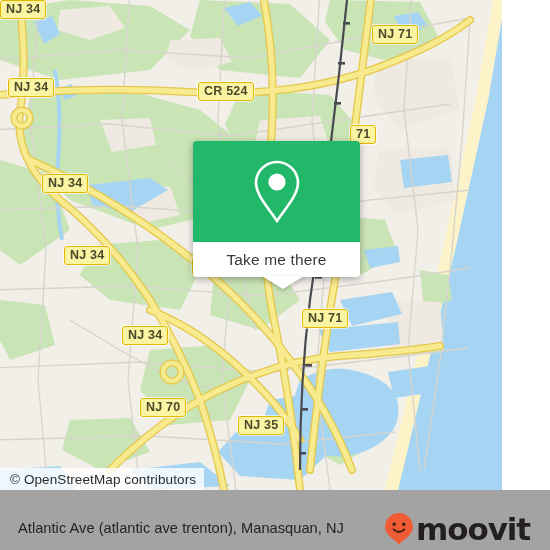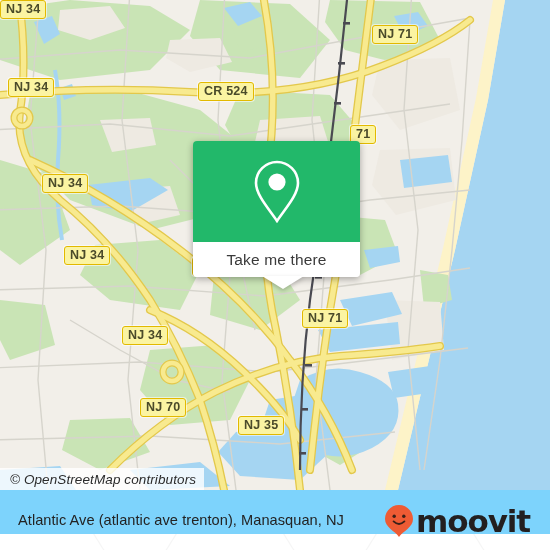--- a/index.html
+++ b/index.html
@@ -13,42 +13,41 @@
     height: 550px;
     overflow: hidden;
     font-family: "Liberation Sans", sans-serif;
     background: #ffffff;
   }
 
   
   #map {
     position: absolute;
     left: 0; top: 0;
-    width: 550px;
+    width: 502px;
     height: 490px;
     overflow: hidden;
     background: #f2efe9;
   }
   #map svg { display: block; }
 
   
   #attribution {
     position: absolute;
     left: 0;
     top: 468px;
     height: 22px;
     padding: 0 8px 0 10px;
     display: flex;
     align-items: center;
     background: rgba(255,255,255,0.80);
     font-size: 13.5px;
     color: #2b2b2b;
     letter-spacing: 0.1px;
     white-space: nowrap;
-    font-style: italic;
   }
 
   
   #callout {
     position: absolute;
     left: 193px;
     top: 125px;
     width: 167px;
     border-radius: 4px;
     box-shadow: 0 2px 7px rgba(0,0,0,0.32);
@@ -84,22 +83,22 @@
     border-top: 13px solid #ffffff;
     filter: drop-shadow(0 2px 2px rgba(0,0,0,0.22));
   }
 
   
   #footer {
     position: absolute;
     left: 0;
     top: 490px;
     width: 550px;
-    height: 44px;
-    background: #7dd3fc;
+    height: 60px;
+    background: #a3a3a3;
     display: flex;
     align-items: center;
     justify-content: space-between;
     padding: 17px 16px 0 18px;
     box-sizing: border-box;
   }
   #footer-text {
     font-size: 14.6px;
     line-height: 21px;
     color: #232323;

